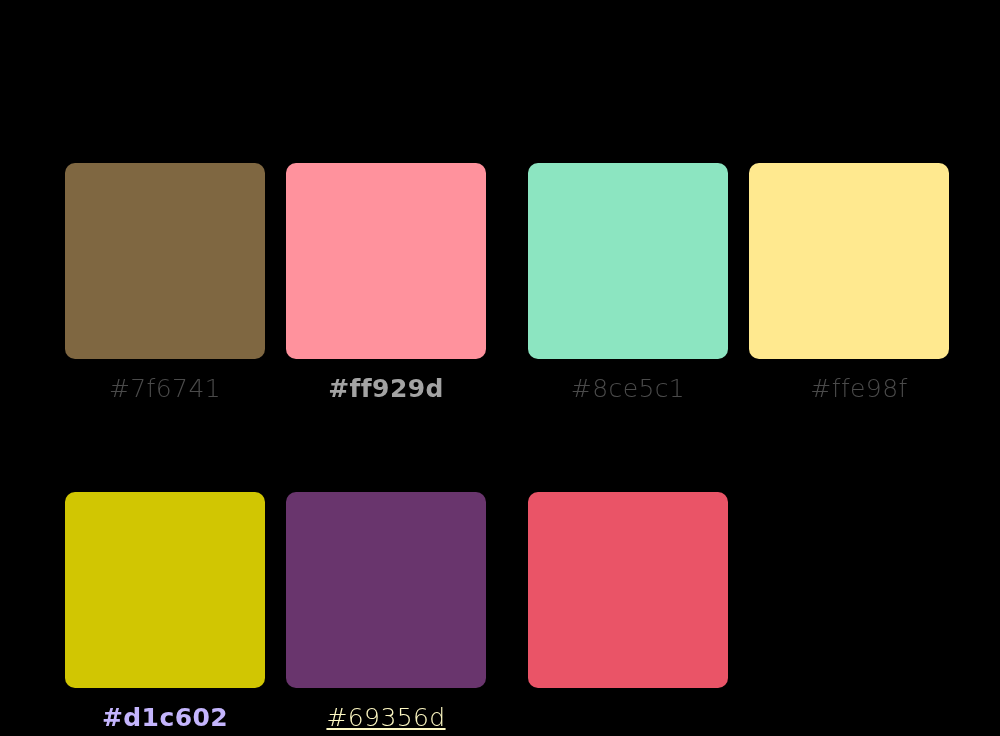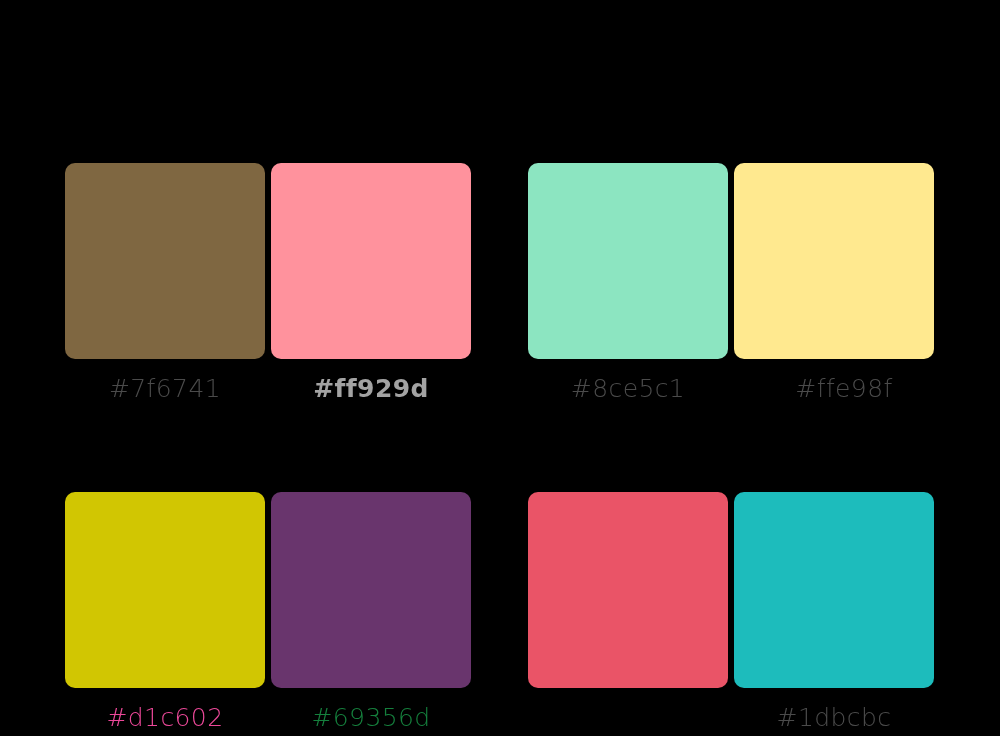--- a/index.html
+++ b/index.html
@@ -33,21 +33,21 @@
     grid-template-columns: 406px 406px;
     grid-template-rows: auto auto;
     column-gap: 57px;
     row-gap: 91px;
   }
 
   
   .swatch-pair {
     display: grid;
     grid-template-columns: 200px 200px;
-    column-gap: 6px;
+    column-gap: 21px;
   }
 
   .swatch-cell {
     display: flex;
     flex-direction: column;
     align-items: center;
   }
 
   .swatch-chip {
     width: 200px;
@@ -92,32 +92,28 @@
       </div>
       <div class="swatch-cell">
         <span class="swatch-chip" style="background-color: rgb(255, 233, 143);"></span>
         <span class="swatch-label" style="color: rgb(75, 75, 75); margin-left: 20px;">#ffe98f</span>
       </div>
     </div>
 
     <div class="swatch-pair">
       <div class="swatch-cell">
         <span class="swatch-chip" style="background-color: rgb(209, 198, 2);"></span>
-        <span class="swatch-label" style="color: #ec4899;">#d1c602</span>
+        <span class="swatch-label" style="color: #c4b5fd; font-weight: bold;">#d1c602</span>
       </div>
       <div class="swatch-cell">
         <span class="swatch-chip" style="background-color: rgb(105, 53, 109);"></span>
-        <span class="swatch-label" style="color: #15803d;">#69356d</span>
+        <span class="swatch-label" style="color: #fef9c3; text-decoration: underline;">#69356d</span>
       </div>
     </div>
 
     <div class="swatch-pair">
       <div class="swatch-cell">
         <span class="swatch-chip" style="background-color: rgb(234, 84, 103);"></span>
       </div>
-      <div class="swatch-cell">
-        <span class="swatch-chip" style="background-color: rgb(29, 188, 188);"></span>
-        <span class="swatch-label" style="color: rgb(75, 75, 75);">#1dbcbc</span>
-      </div>
     </div>
 
   </div>
 </div>
 
 </body></html>

